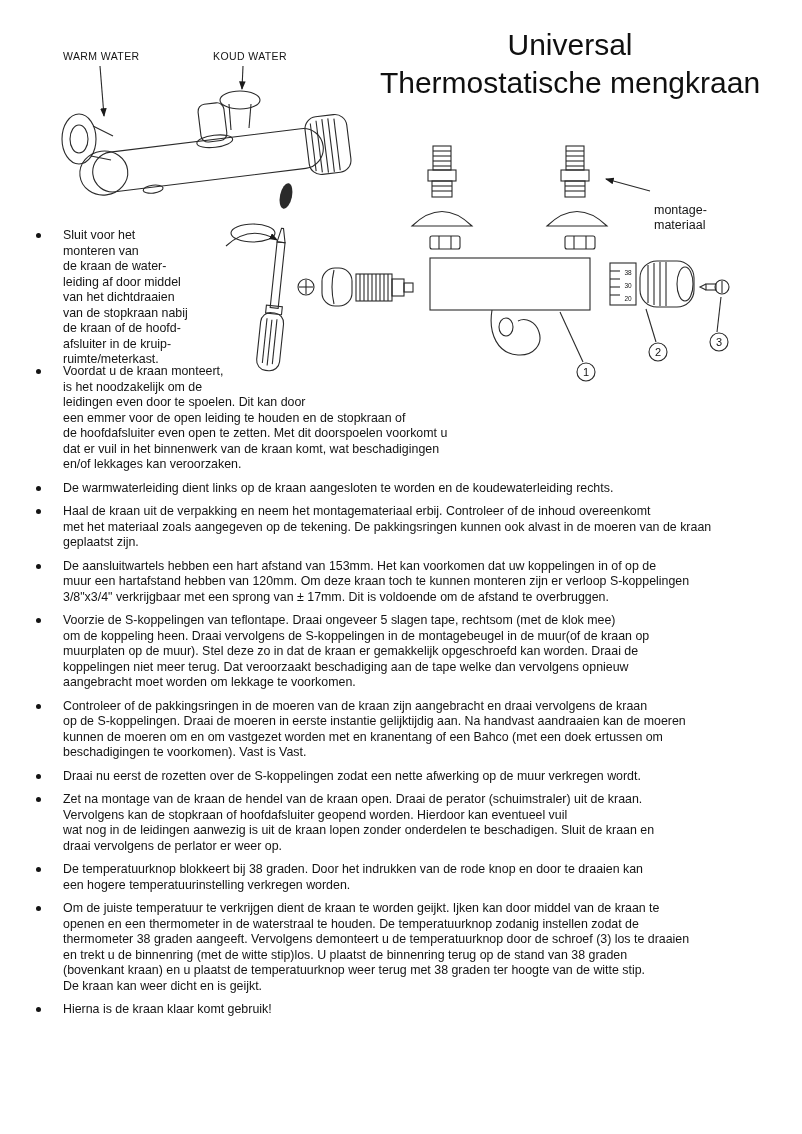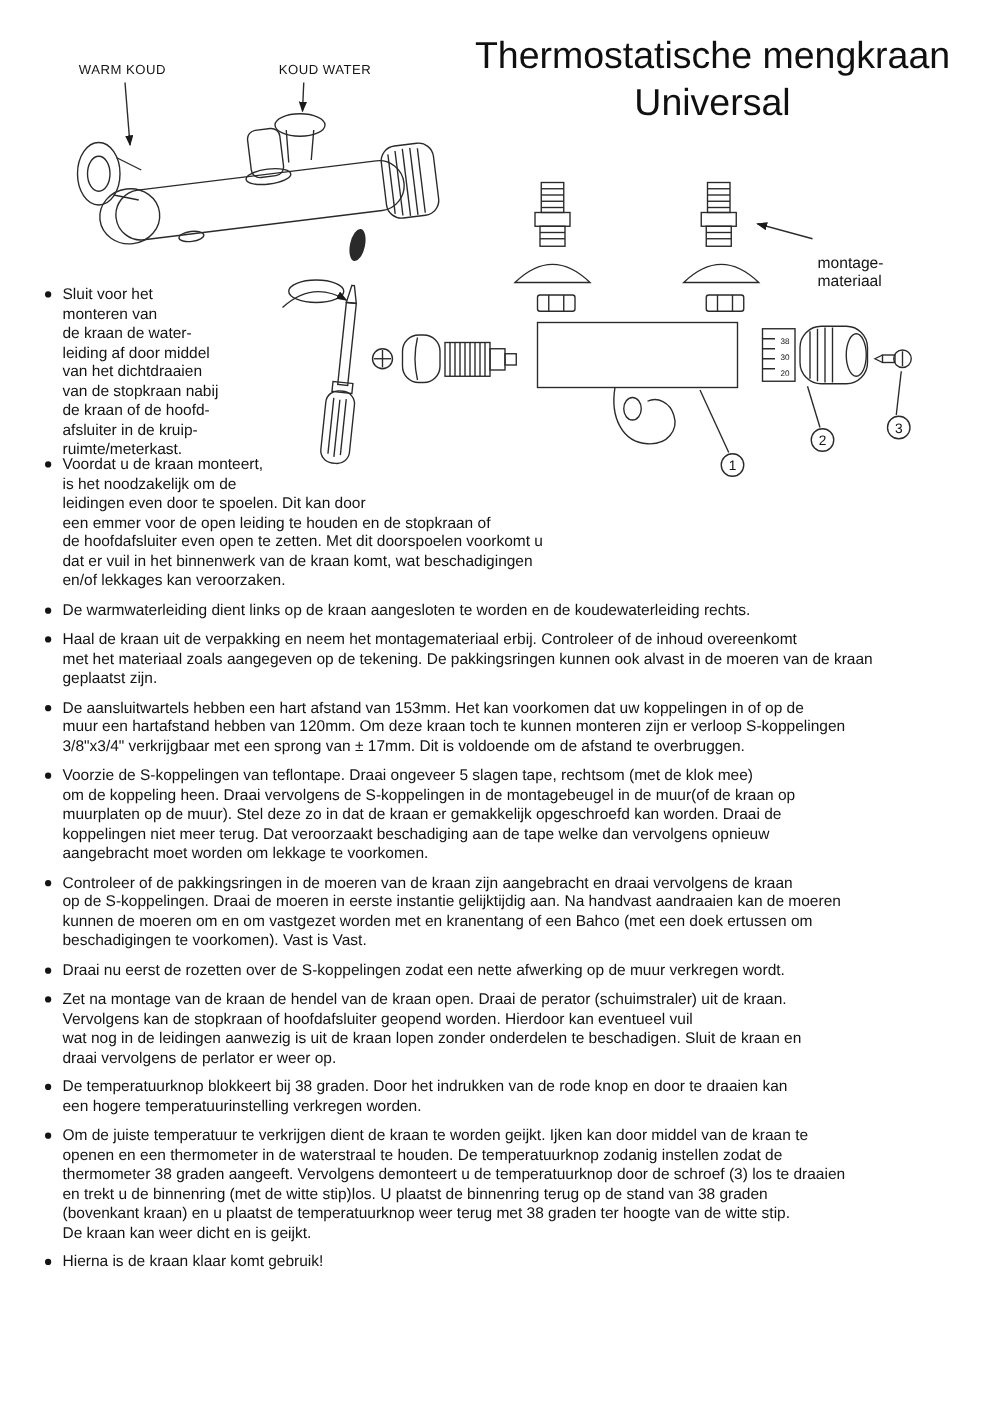--- a/index.html
+++ b/index.html
@@ -13,21 +13,21 @@
   .water-label { position:absolute; font-size:10.5px; letter-spacing:.4px; color:#141414; }
   .diagram { position:absolute; top:0; left:0; }
   .diagram path, .diagram rect, .diagram ellipse, .diagram circle, .diagram line {
     stroke:#2a2a2a; stroke-width:1.1; fill:none; }
   .diagram .filled { fill:#2a2a2a; stroke:none; }
   .diagram text { stroke:none; fill:#141414; font-family:"Liberation Sans","DejaVu Sans",sans-serif; }
   .svgnum { font-size:11px; text-anchor:middle; }
   .scale { font-size:6.5px; text-anchor:middle; }
   .montage-label { position:absolute; left:654px; top:178px; font-size:12.5px; line-height:15px;
                    white-space:pre-line;margin-top:25px; }
-  .instr { display:flex; gap:9px; }
+  .instr { display:flex; gap:22px; }
   .instr .dot { flex:0 0 5px; width:5px; height:5px; background:#141414; border-radius:50%; margin-top:5px; }
   .instr .text { font-size:12.4px; line-height:15.5px; white-space:pre-line; }
   .instr-first { position:absolute; left:36px; top:228px; width:218px; }
   .instr-list { position:absolute; left:36px; top:364px; width:752px; }
   .instr-list .instr { margin-bottom:8px; }
   .instr-list .instr.gap { margin-bottom:14px; }
 </style>
 </head>
 <body>
 
@@ -187,26 +187,26 @@
       </g>
       <g>
         <line x1="717" y1="332" x2="721" y2="297"></line>
         <circle cx="719" cy="342" r="9"></circle>
         <text x="719" y="346" class="svgnum">3</text>
       </g>
     </g>
   </svg>
 
   <div class="title">
+    <div>Universal</div>
     <div>Thermostatische mengkraan</div>
-    <div>Universal</div>
   </div>
 
-  <div class="water-label" style="left:63px; top:50px;">WARM KOUD</div>
-  <div class="water-label" style="left:207px; top:50px;padding-left:16px;">KOUD WATER</div>
+  <div class="water-label" style="left:63px; top:50px;">WARM WATER</div>
+  <div class="water-label" style="left:197px; top:50px;padding-left:16px;">KOUD WATER</div>
   <div class="montage-label">montage-
 materiaal</div>
 
   <div class="instr instr-first">
     <span class="dot"></span>
     <span class="text">Sluit voor het
 monteren van
 de kraan de water-
 leiding af door middel
 van het dichtdraaien

